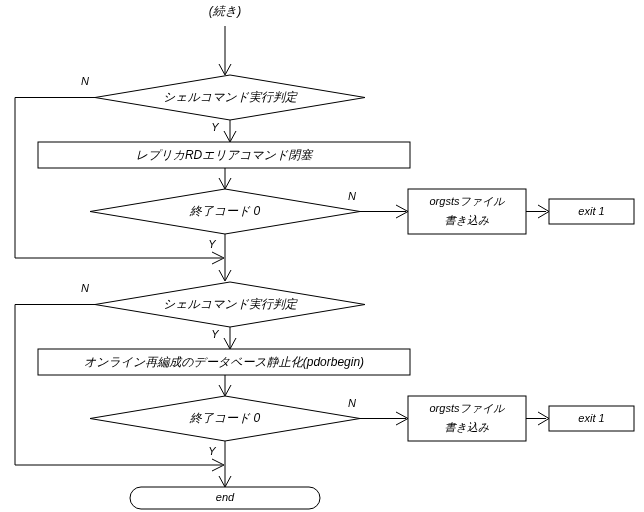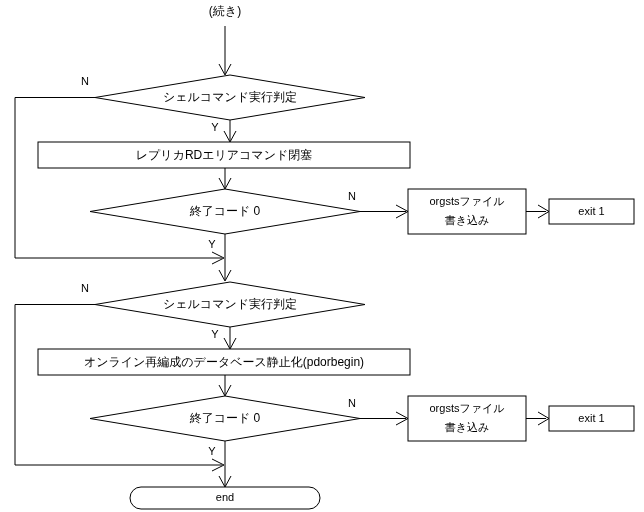--- a/index.html
+++ b/index.html
@@ -11,20 +11,21 @@
     width: 644px;
     height: 512px;
     font-family: "Liberation Sans", sans-serif;
     overflow: hidden;
   }
   #flowchart-root {
     position: relative;
     width: 588px;
     height: 512px;
     background: #ffffff;
+    font-style: italic;
   }
   svg#flow-svg {
     display: block;
     width: 644px;
     height: 512px;
   }
   .shape {
     fill: #ffffff;
     stroke: #000000;
     stroke-width: 1;

